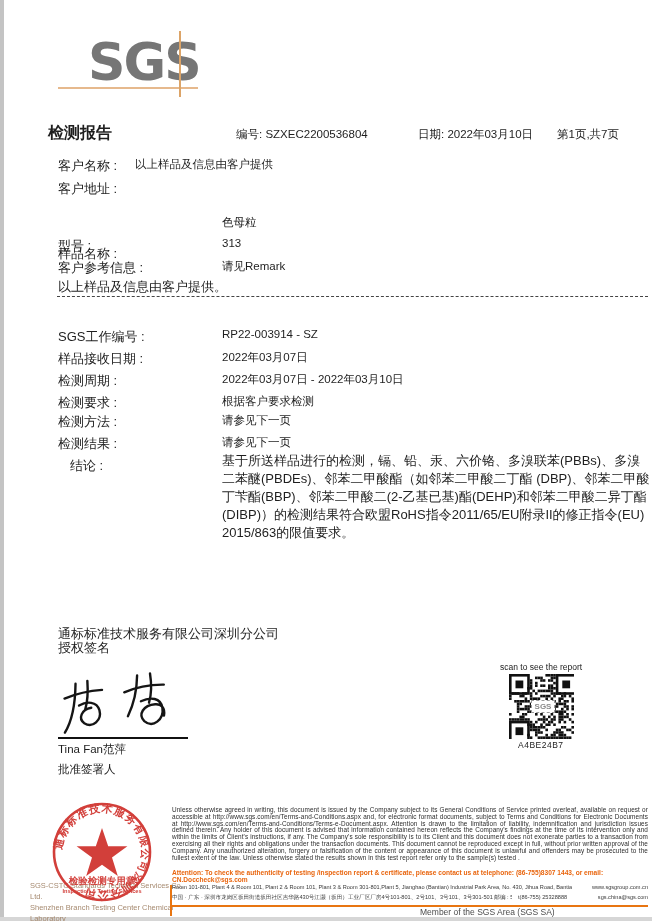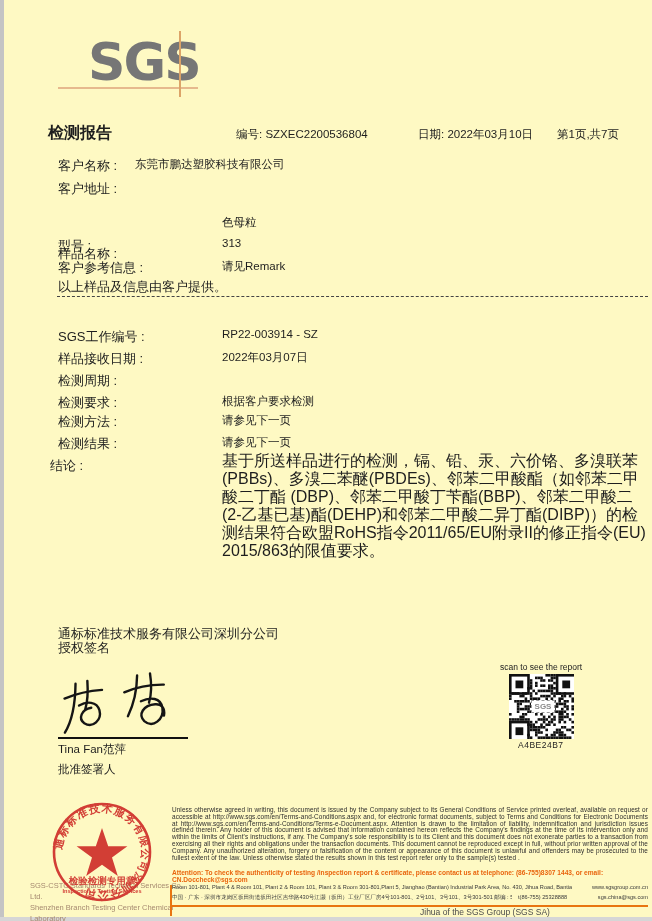--- a/index.html
+++ b/index.html
@@ -1,17 +1,17 @@
 <!DOCTYPE html>
 <html><head>
 <meta charset="utf-8">
 <style>
   html,body{margin:0;padding:0;background:#e9e9e9;}
   #page{
-    position:relative;width:652px;height:921px;background:#fef9c3;
+    position:relative;width:652px;height:921px;background:#ffffff;
     font-family:"Liberation Sans","DejaVu Sans",sans-serif;color:#1e1e1e;
     overflow:hidden;margin:0 auto;
   }
   .edge-left{position:absolute;left:0;top:0;width:4px;height:921px;background:#c4c4c4;}
   .edge-bottom{position:absolute;left:0;top:917px;width:652px;height:4px;background:#d6d6d6;}
   .abs{position:absolute;}
 
   
   .logo-text{font-weight:bold;font-size:52px;letter-spacing:-2px;color:#767676;
     font-family:"DejaVu Sans","Liberation Sans",sans-serif;}
@@ -19,21 +19,21 @@
   .logo-vline{position:absolute;left:179px;top:31px;width:2px;height:66px;background:#dca468;}
 
   
   .doc-title{font-size:16px;font-weight:bold;}
   .hdr{font-size:11.5px;}
 
   .label{font-size:13px;}
   .value{font-size:11.5px;}
   .dashed-sep{position:absolute;left:57px;top:296px;width:591px;border-top:1px dashed #444;}
 
-  .para{font-size:16px;line-height:18px;width:430px;}
+  .para{font-size:13px;line-height:18px;width:430px;}
 
   .sig-line{position:absolute;left:58px;top:737px;width:130px;height:2px;background:#111;}
 
   
   .qr-caption{font-size:8.5px;color:#222;}
   .qr-box{position:absolute;left:509px;top:674px;width:65px;height:65px;background:#fff;}
   .qr-box svg{display:block;}
   .qr-code-text{font-size:8.5px;color:#222;letter-spacing:.5px;}
   .qr-center{position:absolute;left:531px;top:700px;width:22px;height:11px;background:#fff;
     font-size:8px;font-weight:bold;color:#8a8a8a;text-align:center;line-height:11px;
@@ -63,43 +63,44 @@
   <div class="abs logo-text" style="left:88px;top:32px;">SGS</div>
   <div class="logo-hline"></div>
   <div class="logo-vline"></div>
 
   <div class="abs doc-title" style="left:48px;top:123px;">检测报告</div>
   <div class="abs hdr" style="left:236px;top:127px;">编号: SZXEC2200536804</div>
   <div class="abs hdr" style="left:418px;top:127px;">日期: 2022年03月10日</div>
   <div class="abs hdr" style="left:557px;top:127px;">第1页,共7页</div>
 
   <div class="abs label" style="left:58px;top:157px;">客户名称 :</div>
-  <div class="abs value" style="left:135px;top:157px;">东莞市鹏达塑胶科技有限公司</div>
+  <div class="abs value" style="left:135px;top:157px;">以上样品及信息由客户提供</div>
   <div class="abs label" style="left:58px;top:180px;">客户地址 :</div>
   <div class="abs label" style="left:58px;top:205px;margin-top:40px;">样品名称 :</div>
   <div class="abs value" style="left:222px;top:215px;text-align:center;">色母粒</div>
   <div class="abs label" style="left:58px;top:237px;">型号 :</div>
   <div class="abs value" style="left:222px;top:237px;">313</div>
   <div class="abs label" style="left:58px;top:259px;">客户参考信息 :</div>
   <div class="abs value" style="left:222px;top:259px;text-align:center;">请见Remark</div>
   <div class="abs label" style="left:58px;top:278px;">以上样品及信息由客户提供。</div>
   <div class="dashed-sep"></div>
 
   <div class="abs label" style="left:58px;top:328px;">SGS工作编号 :</div>
   <div class="abs value" style="left:222px;top:328px;">RP22-003914 - SZ</div>
   <div class="abs label" style="left:58px;top:350px;">样品接收日期 :</div>
   <div class="abs value" style="left:222px;top:350px;">2022年03月07日</div>
   <div class="abs label" style="left:58px;top:372px;">检测周期 :</div>
+  <div class="abs value" style="left:222px;top:372px;">2022年03月07日 - 2022年03月10日</div>
   <div class="abs label" style="left:58px;top:394px;">检测要求 :</div>
   <div class="abs value" style="left:222px;top:394px;">根据客户要求检测</div>
   <div class="abs label" style="left:58px;top:413px;">检测方法 :</div>
   <div class="abs value" style="left:222px;top:413px;">请参见下一页</div>
   <div class="abs label" style="left:58px;top:435px;">检测结果 :</div>
   <div class="abs value" style="left:222px;top:435px;">请参见下一页</div>
-  <div class="abs label" style="left:50px;top:457px;">结论 :</div>
+  <div class="abs label" style="left:70px;top:457px;">结论 :</div>
   <div class="abs para" style="left:222px;top:452px;">基于所送样品进行的检测，镉、铅、汞、六价铬、多溴联苯(PBBs)、多溴二苯醚(PBDEs)、邻苯二甲酸酯（如邻苯二甲酸二丁酯 (DBP)、邻苯二甲酸丁苄酯(BBP)、邻苯二甲酸二(2-乙基已基)酯(DEHP)和邻苯二甲酸二异丁酯(DIBP)）的检测结果符合欧盟RoHS指令2011/65/EU附录II的修正指令(EU) 2015/863的限值要求。</div>
 
   <div class="abs label" style="left:58px;top:625px;">通标标准技术服务有限公司深圳分公司</div>
   <div class="abs label" style="left:58px;top:639px;">授权签名</div>
 
   <svg class="abs" style="left:55px;top:668px;" width="150" height="70" viewBox="0 0 150 70">
     <g fill="none" stroke="#151515" stroke-width="2.4" stroke-linecap="round" transform="rotate(-4 75 35)">
       <path d="M10,26 C22,22 36,20 48,20"></path>
       <path d="M22,12 C21,24 18,46 8,60"></path>
       <path d="M34,10 C34,22 33,30 30,38"></path>
@@ -396,14 +397,14 @@
     <span class="addr" style="margin-left:auto;">www.sgsgroup.com.cn</span>
   </div>
   <div class="abs addr-row" style="left:172px;top:894px;width:476px;">
     <span class="addr" style="max-width:340px;overflow:hidden;">中国 · 广东 · 深圳市龙岗区坂田街道坂田社区吉华路430号江灏（坂田）工业厂区厂房4号101-801、2号101、3号101、3号301-501  邮编 : 518129</span>
     <span class="addr">t(86-755) 25328888</span>
     <span class="addr" style="margin-left:auto;">sgs.china@sgs.com</span>
   </div>
 
   <div class="orange-vmark"></div>
   <div class="orange-rule"></div>
-  <div class="abs member" style="left:420px;top:907px;">Jihua of the SGS Group (SGS SA)</div>
+  <div class="abs member" style="left:420px;top:907px;">Member of the SGS Area (SGS SA)</div>
 </div>
 
 </body></html>

